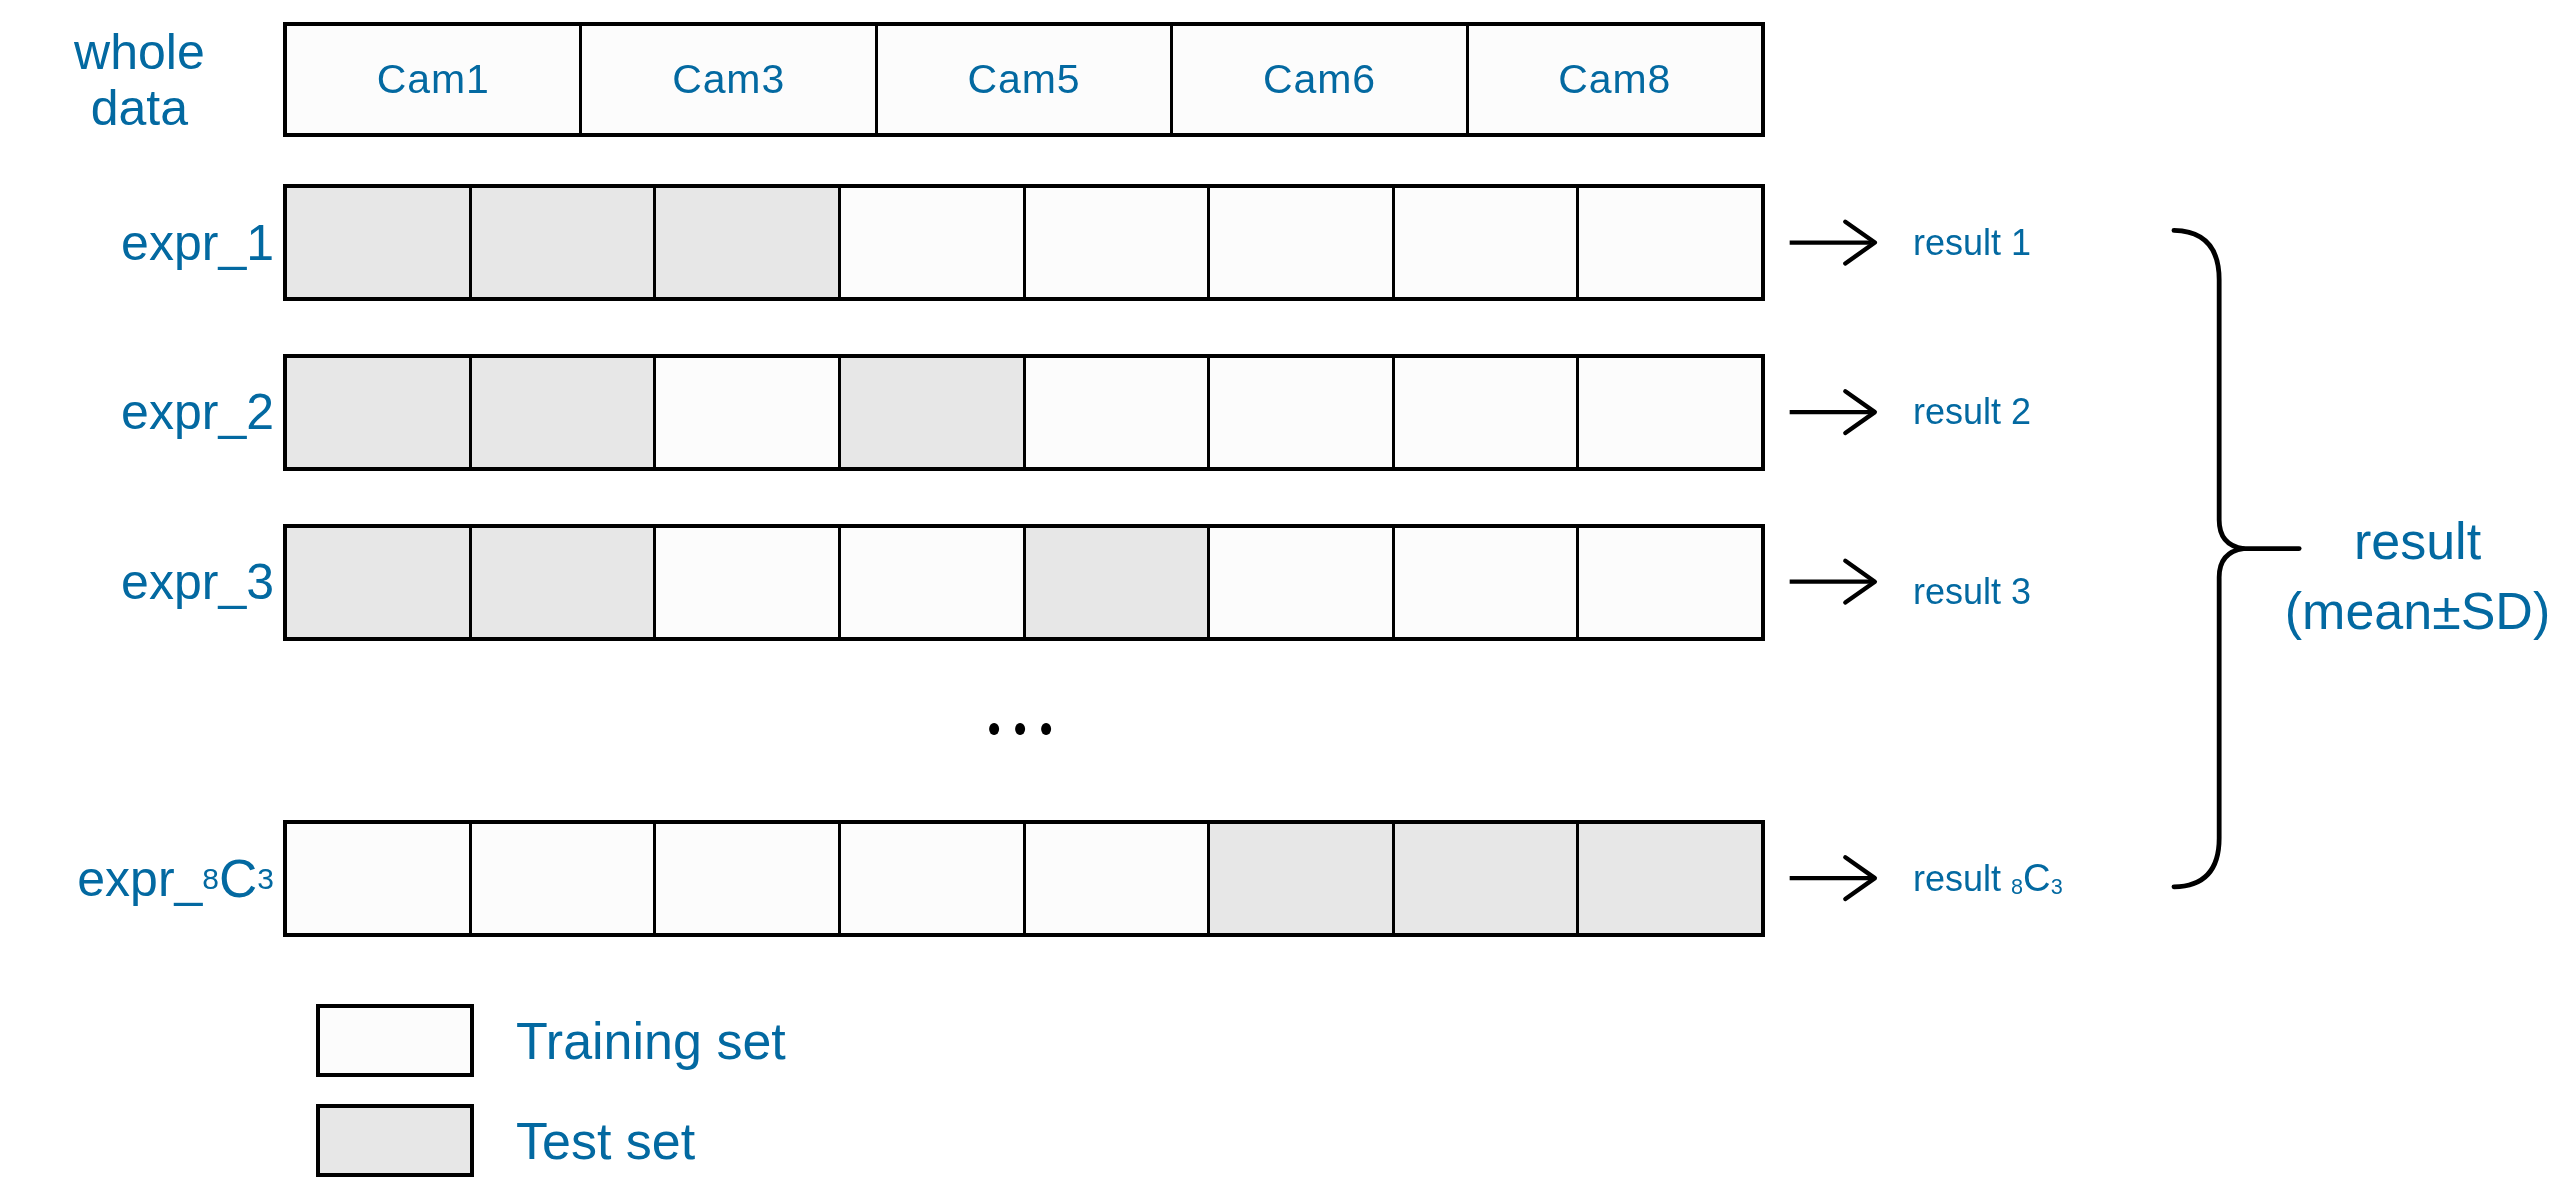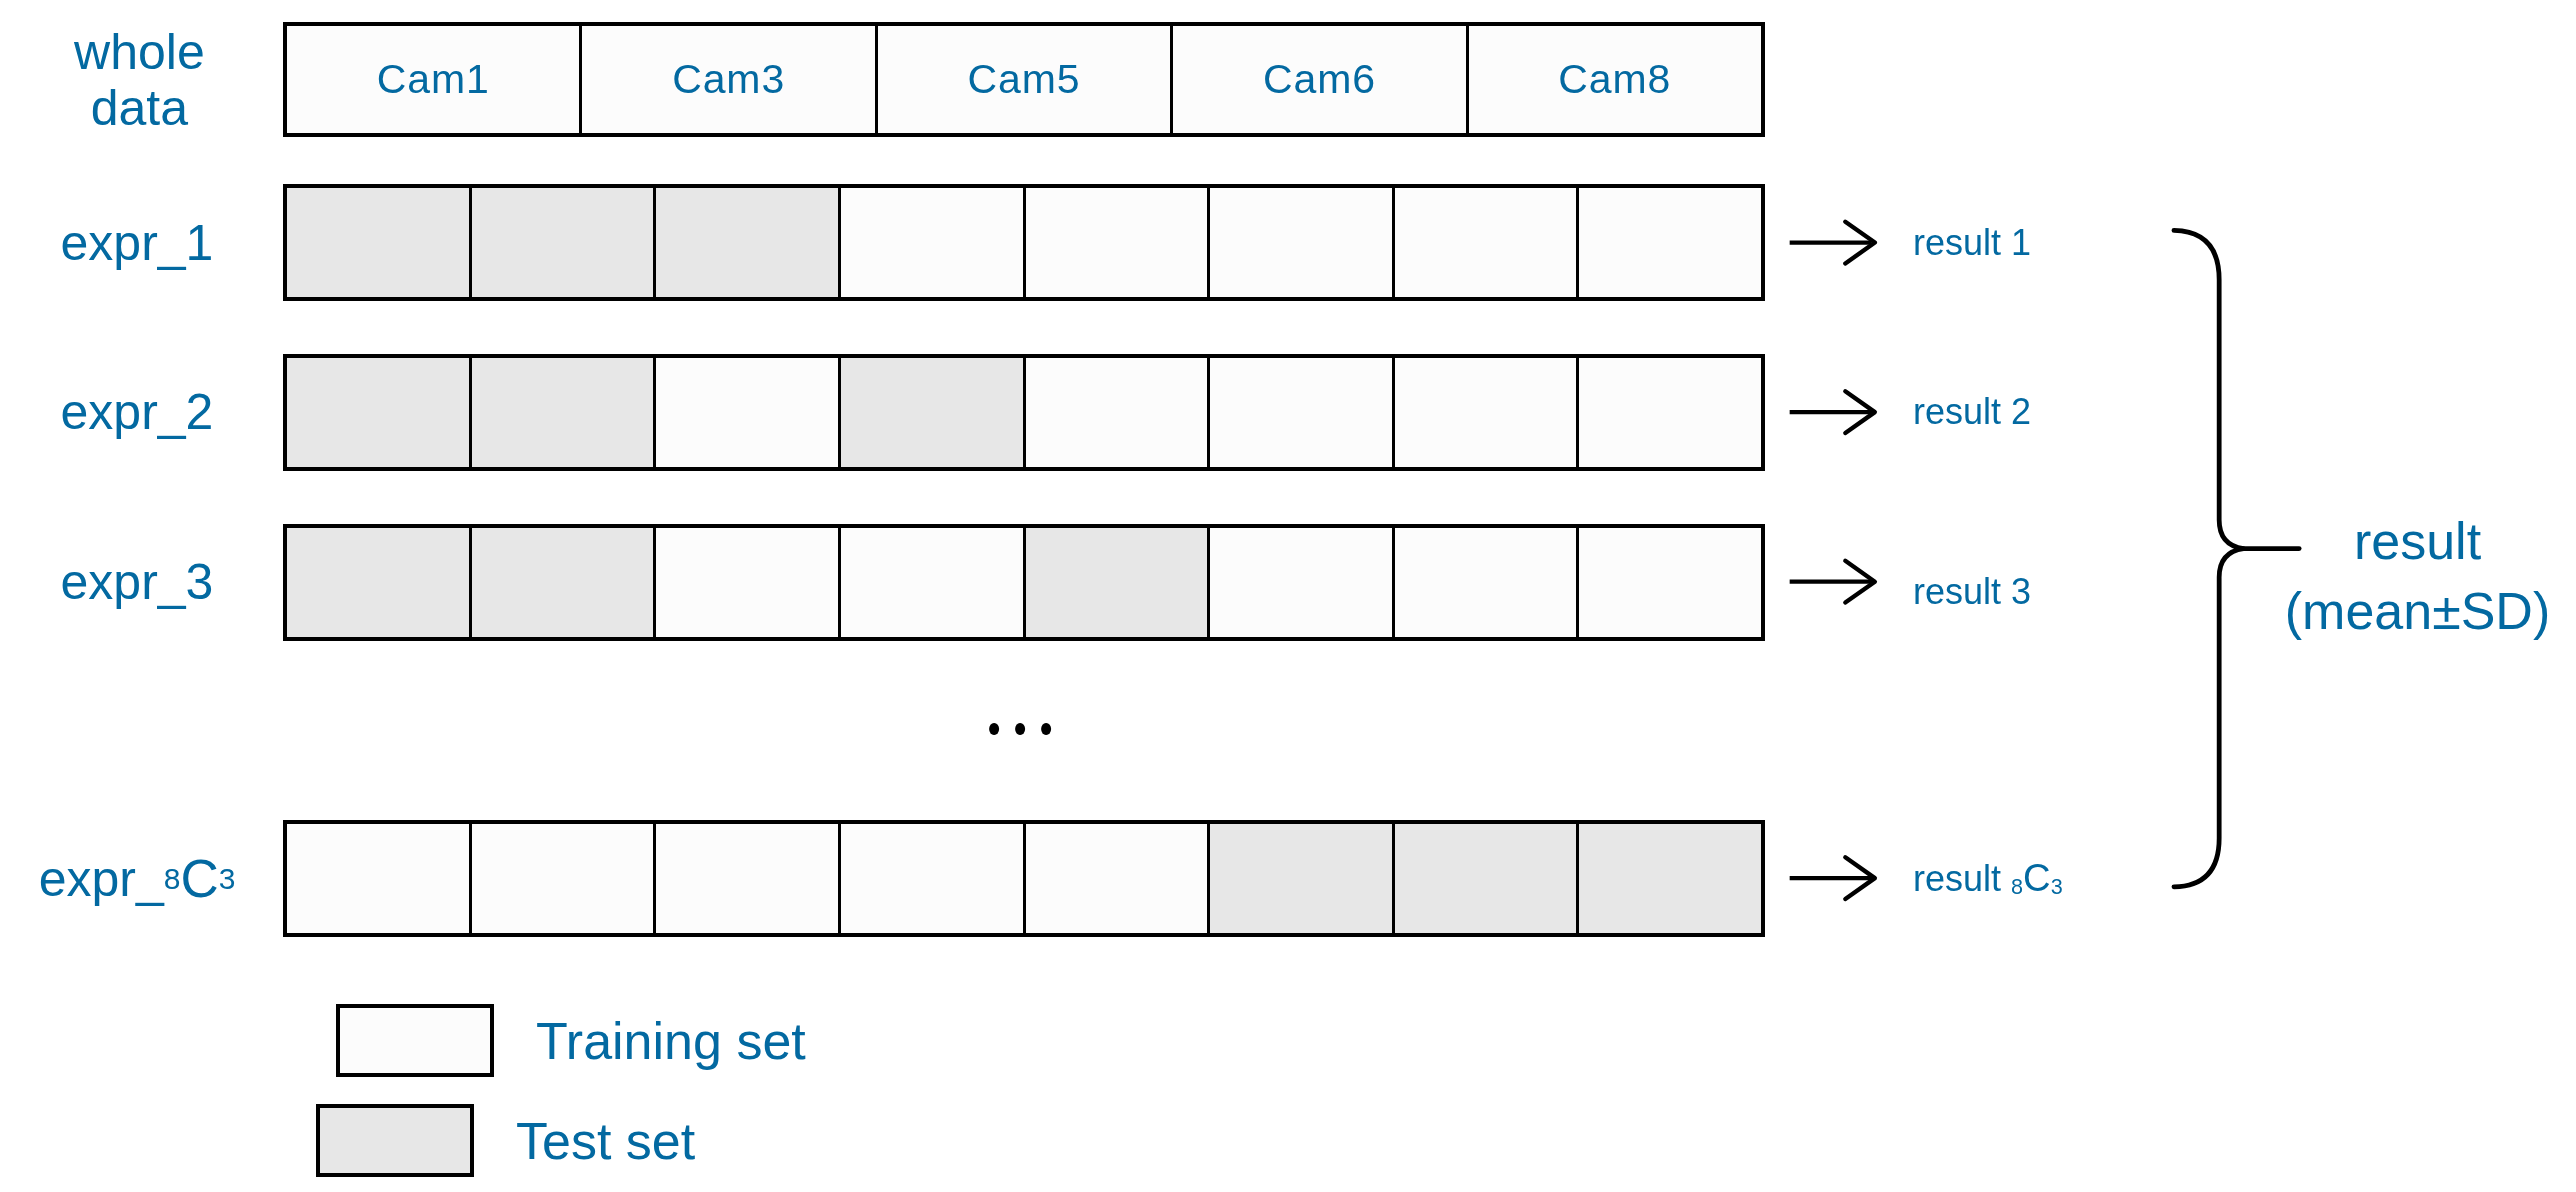--- a/index.html
+++ b/index.html
@@ -19,21 +19,21 @@
     flex: 1 1 0; border-right: 3.5px solid #000;
     display: flex; align-items: center; justify-content: center;
   }
   .grid-row .cell:last-child { border-right: none; }
   .cell.train { background: var(--train-fill, #fcfcfc); }
   .cell.test  { background: var(--test-fill, #e7e7e7); }
   .header-cell { font-size: 41px; letter-spacing: 0.9px; }
   
   .side-label {
     position: absolute; left: 0; width: 274px;
-    display: flex; align-items: center; justify-content: center;
+    display: flex; align-items: center; justify-content: flex-end;
     font-size: 50px; transform: translateY(-50%);
     white-space: nowrap;
   }
   .whole-label {
     position: absolute; left: 17.4px; top: 22px; width: 244px; height: 115px;
     display: flex; flex-direction: column; align-items: center; justify-content: center;
     font-size: 50px; line-height: 56px;
   }
   
   .part-sub { font-size: 0.60em; vertical-align: -0.18em; }
@@ -174,21 +174,21 @@
         <polyline points="2122,986 2156,1010 2122,1034" stroke-width="5" stroke-linecap="round" stroke-linejoin="round"></polyline>
       </g>
     </svg>
 
   <div class="summary">
     <div>result</div>
     <div>(mean±SD)</div>
   </div>
 
   <div id="legend-host">
-      <div class="legend-item" style="top: 1004px; margin-left: 20px;">
+      <div class="legend-item" style="top: 1004px;">
         <div class="legend-swatch train"></div>
         <div class="legend-text">Training set</div>
       </div>
       <div class="legend-item" style="top: 1104px;">
         <div class="legend-swatch test"></div>
         <div class="legend-text">Test set</div>
       </div>
     </div>
 
 </div>

